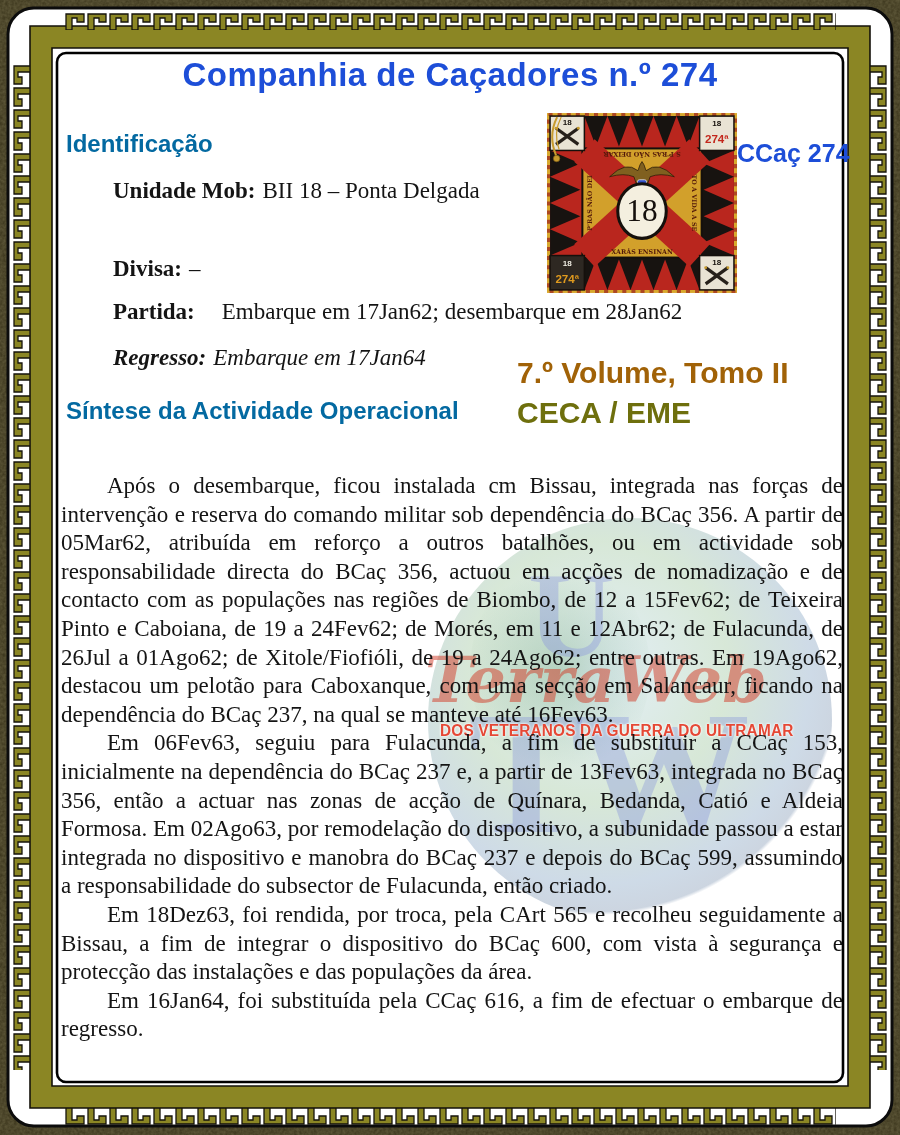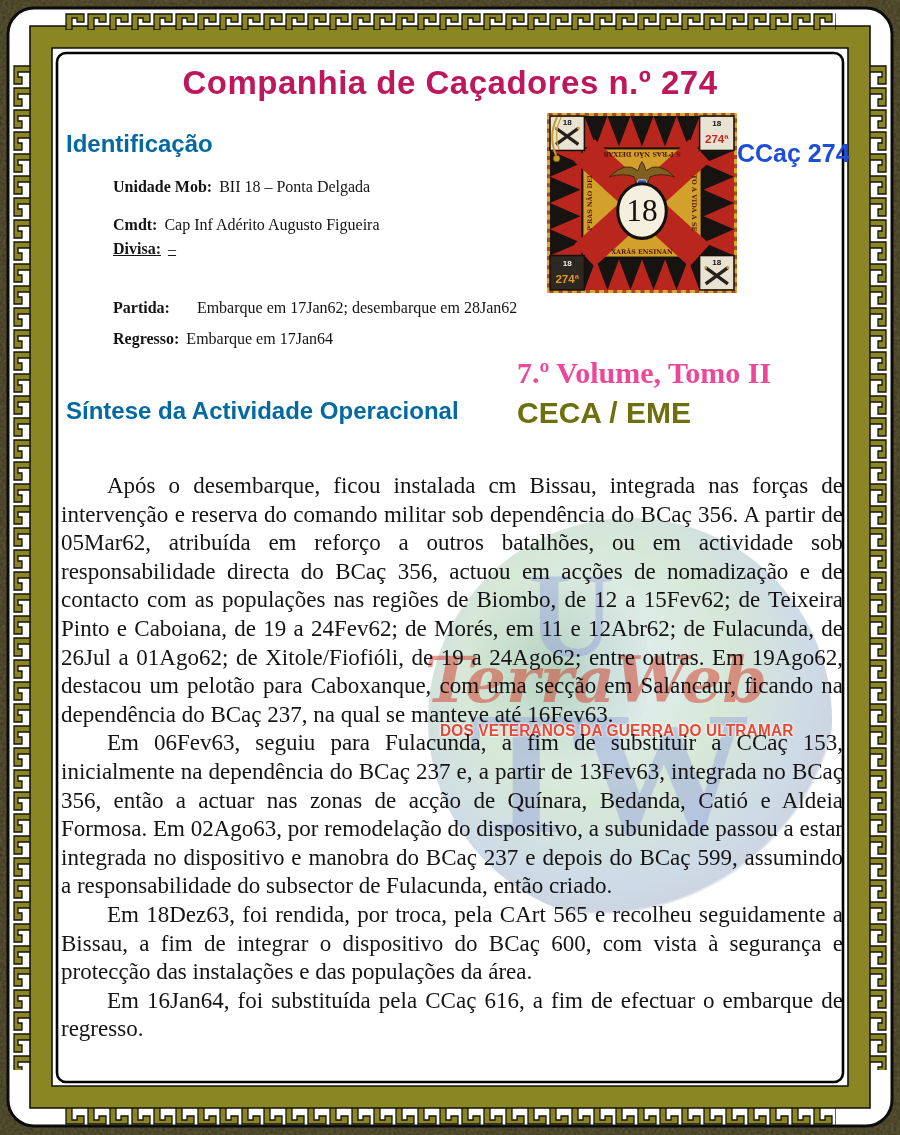--- a/index.html
+++ b/index.html
@@ -13,32 +13,32 @@
      background:radial-gradient(circle at 42% 38%, rgba(170,205,235,.65), rgba(110,170,110,.55) 38%,
      rgba(60,110,160,.5) 62%, rgba(30,70,120,.45) 70%, rgba(255,255,255,0) 71%);}
   .globe2{left:470px;top:560px;width:180px;height:220px;border-radius:50%;opacity:.35;
      background:radial-gradient(circle, rgba(70,140,70,.8), rgba(70,140,70,0) 70%);}
   .wm-u{left:528px;top:556px;font:bold 120px "Liberation Serif",serif;color:rgba(125,135,225,.32);line-height:1;}
   .wm-tw{left:468px;top:686px;font:bold 175px "Liberation Serif",serif;color:rgba(115,130,220,.30);line-height:1;letter-spacing:-10px;}
   .wm-terra{left:425px;top:648px;font:bold italic 64px "DejaVu Serif",serif;color:rgba(210,55,35,.50);line-height:1;}
   .wm-sub{left:440px;top:722px;font:bold 16px "Liberation Sans",sans-serif;color:rgba(228,62,42,.95);
      text-shadow:0 0 2px #fff,0 0 3px #fff;letter-spacing:.2px;transform:scaleX(.96);transform-origin:left;}
   .abs{position:absolute;}
-  .title{left:0;right:0;top:64px;text-align:center;font:bold 33px "Liberation Sans",sans-serif;color:#be185d;letter-spacing:.5px;}
+  .title{left:0;right:0;top:56px;text-align:center;font:bold 33px "Liberation Sans",sans-serif;color:#1d4ed8;letter-spacing:.5px;}
   .h2{font:bold 24px "Liberation Sans",sans-serif;color:#0369a1;}
   .ident-h{left:66px;top:130px;}
   .synt-h{left:66px;top:397px;}
   .ccac{left:737px;top:139px;font:bold 25px "Liberation Sans",sans-serif;color:#1d4ed8;}
   .vol{font:bold 30px "Liberation Sans",sans-serif;}
   .vol1{left:517px;top:356px;}
   .vol2{left:517px;top:396px;}
-  .frow{font-size:16px;white-space:nowrap;}
+  .frow{font-size:23px;white-space:nowrap;}
   .frow b{margin-right:7px;}
-  .f1{left:113px;top:178px;} .f2{left:113px;top:216px;} .f3{left:113px;top:240px;text-decoration:underline;}
-  .m1{left:113px;top:299px;} .m2{left:113px;top:330px;}
+  .f1{left:113px;top:178px;} .f2{left:113px;top:216px;} .f3{left:113px;top:256px;}
+  .m1{left:113px;top:299px;} .m2{left:113px;top:345px;font-style:italic;}
   .m1 .val{margin-left:20px;}
   .body{left:61px;top:472px;width:782px;font-size:23px;line-height:28.6px;text-align:justify;font-family:Liberation Serif, serif;}
   .body p{margin:0;text-indent:46px;}
   .flag{left:547px;top:113px;}
 </style>
 </head>
 <body>
 
 <div class="page">
 
@@ -174,34 +174,31 @@
         <path d="M14 4 C9 14 8 26 12 36" stroke="#c79b2e" stroke-width="1.2" fill="none"></path>
         <circle cx="9.5" cy="45" r="3.2" fill="#c79b2e" stroke="#7a5a14" stroke-width="0.6"></circle>
       </g>
     </svg>
 
     <div class="abs ccac">CCaç 274</div>
 
     <div class="abs frow f1">
       <b>Unidade Mob:</b><span class="val">BII 18 – Ponta Delgada</span>
     </div>
-    <div class="abs frow f2">
-      <b>Cmdt:</b><span class="val">Cap Inf Adérito Augusto Figueira</span>
-    </div>
     <div class="abs frow f3">
       <b>Divisa:</b><span class="val">–</span>
     </div>
     <div class="abs frow m1">
       <b>Partida:</b><span class="val">Embarque em 17Jan62; desembarque em 28Jan62</span>
     </div>
     <div class="abs frow m2">
       <b>Regresso:</b><span class="val">Embarque em 17Jan64</span>
     </div>
 
-    <div class="abs vol vol1" style="color:#ec4899;font-family:Liberation Serif, serif;">7.º Volume, Tomo II</div>
+    <div class="abs vol vol1" style="color:#a16207;">7.º Volume, Tomo II</div>
     <div class="abs vol vol2" style="color:#6e6f0d;">CECA / EME</div>
     <div class="abs h2 synt-h">Síntese da Actividade Operacional</div>
 
     <div class="abs body">
       <p>Após o desembarque, ficou instalada cm Bissau, integrada nas forças de intervenção e reserva do comando militar sob dependência do BCaç 356. A partir de 05Mar62, atribuída em reforço a outros batalhões, ou em actividade sob responsabilidade directa do BCaç 356, actuou em acções de nomadização e de contacto com as populações nas regiões de Biombo, de 12 a 15Fev62; de Teixeira Pinto e Caboiana, de 19 a 24Fev62; de Morés, em 11 e 12Abr62; de Fulacunda, de 26Jul a 01Ago62; de Xitole/Fiofióli, de 19 a 24Ago62; entre outras. Em 19Ago62, destacou um pelotão para Caboxanque, com uma secção em Salancaur, ficando na dependência do BCaç 237, na qual se manteve até 16Fev63.</p>
       <p>Em 06Fev63, seguiu para Fulacunda, a fim de substituir a CCaç 153, inicialmente na dependência do BCaç 237 e, a partir de 13Fev63, integrada no BCaç 356, então a actuar nas zonas de acção de Quínara, Bedanda, Catió e Aldeia Formosa. Em 02Ago63, por remodelação do dispositivo, a subunidade passou a estar integrada no dispositivo e manobra do BCaç 237 e depois do BCaç 599, assumindo a responsabilidade do subsector de Fulacunda, então criado.</p>
       <p>Em 18Dez63, foi rendida, por troca, pela CArt 565 e recolheu seguidamente a Bissau, a fim de integrar o dispositivo do BCaç 600, com vista à segurança e protecção das instalações e das populações da área.</p>
       <p>Em 16Jan64, foi substituída pela CCaç 616, a fim de efectuar o embarque de regresso.</p>
     </div>
 

